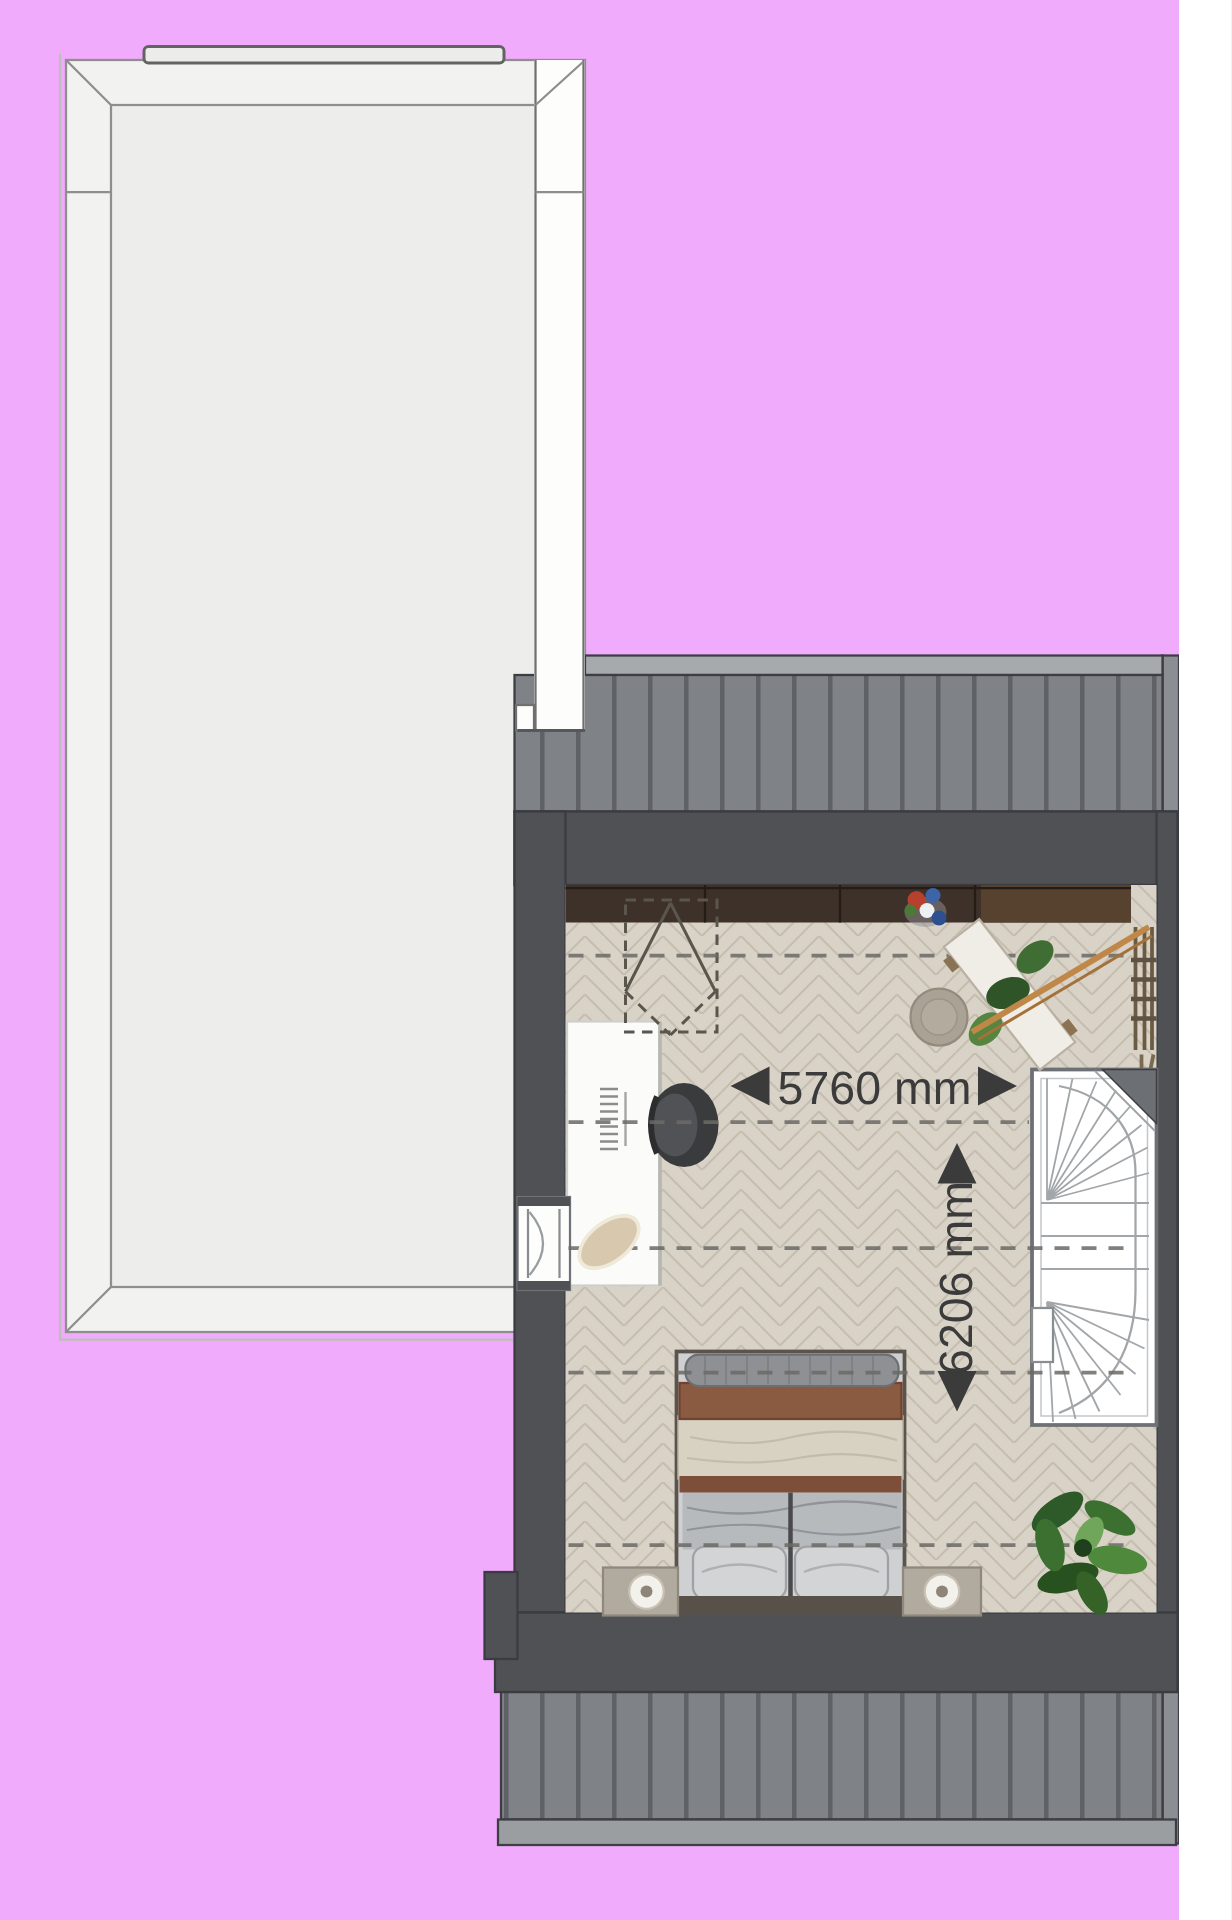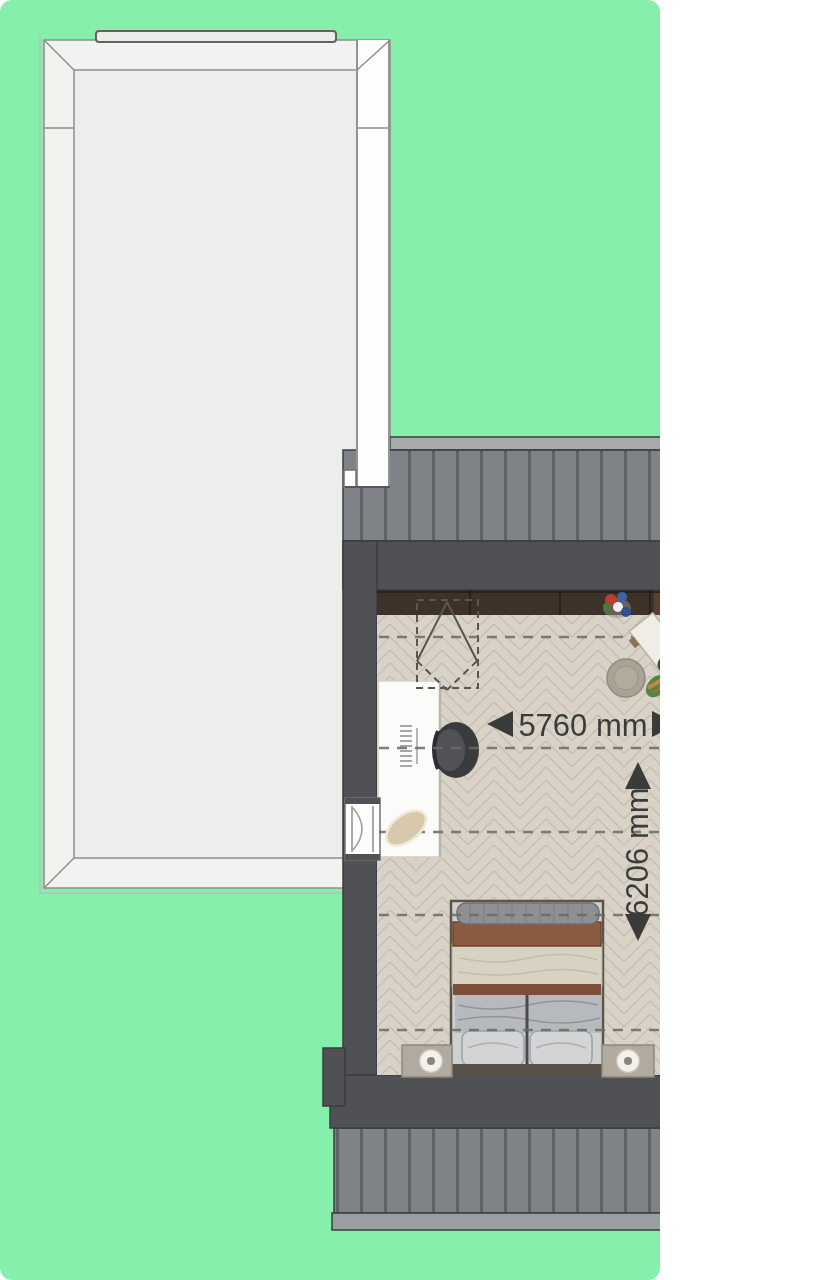--- a/index.html
+++ b/index.html
@@ -1,17 +1,17 @@
 <!DOCTYPE html>
 <html><head>
 <meta charset="utf-8">
 <style>
   html,body{margin:0;padding:0;background:#ffffff;}
   body{font-family:"Liberation Sans", sans-serif;}
-  .stage{position:relative;width:660px;height:1280px;background:#86efac;overflow:hidden;border-radius:12px;}
+  .stage{position:relative;width:786px;height:1280px;background:#f0abfc;overflow:hidden;}
   svg{display:block;}
   text{font-family:"Liberation Sans", sans-serif;}
 </style>
 </head>
 <body>
 
 <div class="stage">
 <svg width="821" height="1280" viewBox="0 0 821 1280">
 
   <defs>

